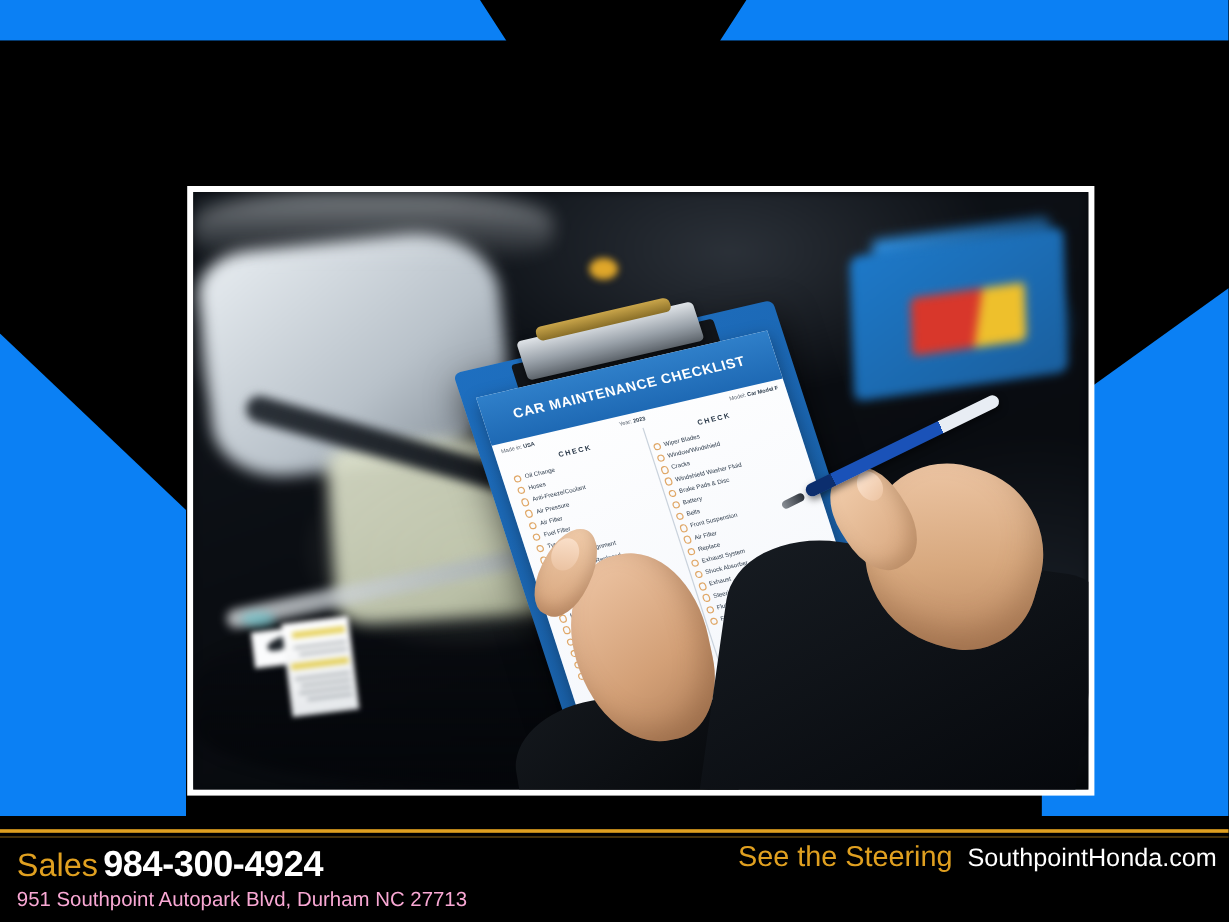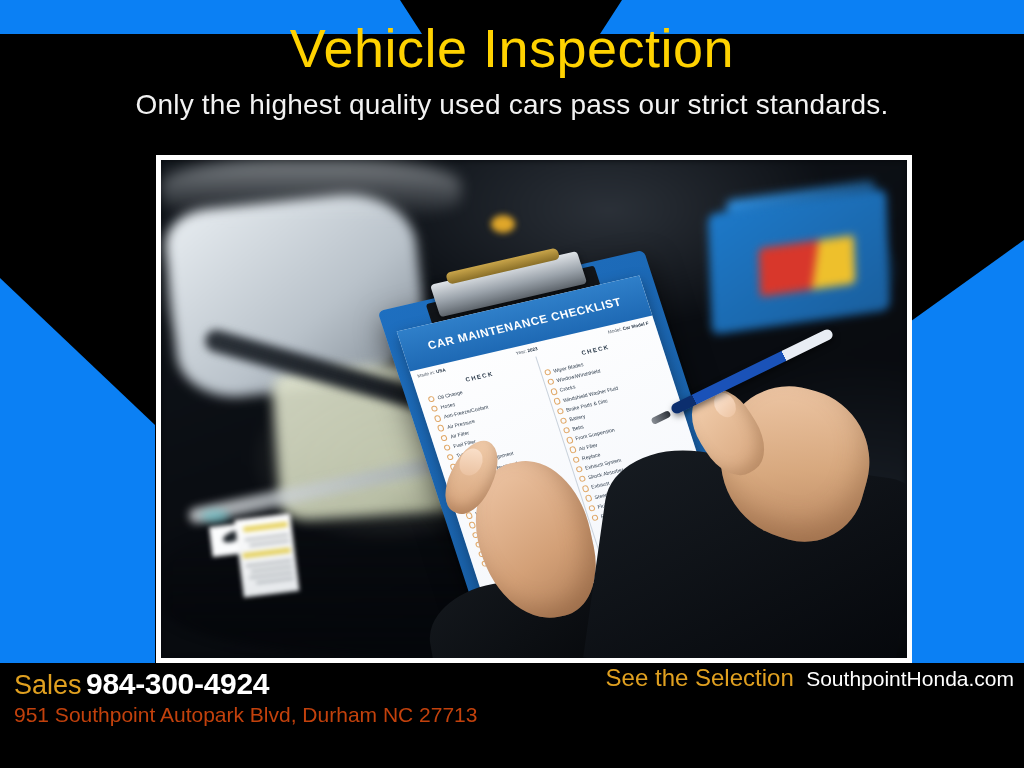--- a/index.html
+++ b/index.html
@@ -171,39 +171,35 @@
          box-shadow:0 3px 6px rgba(0,0,0,.5); }
   .pen-tip { position:absolute; right:236px; top:254px; width:20px; height:7px;
          background:linear-gradient(90deg,#8a8f96,#2b3038); border-radius:4px;
          transform:rotate(-26deg); z-index:9; }
 
   
   .rule { position:absolute; left:0; top:691px; width:1024px; height:3px;
           background:#E0A020; z-index:7; }
   .rule2 { position:absolute; left:0; top:697px; width:1024px; height:1px;
           background:#6a4c10; z-index:7; }
-  .footer { position:absolute; left:0; top:663px; width:1024px; height:68px;
+  .footer { position:absolute; left:0; top:700px; width:1024px; height:68px;
             background:#000; z-index:7; }
   .f-left { position:absolute; left:14px; top:4px; }
   .f-sales { font-size:27px; color:#E0A020; font-weight:400; }
   .f-phone { font-size:30px; color:#ffffff; font-weight:700; letter-spacing:-.3px; }
-  .f-addr { position:absolute; left:14px; top:40px; font-size:21px; color:#c2410c; }
+  .f-addr { position:absolute; left:14px; top:40px; font-size:17px; color:#f9a8d4; }
   .f-right { position:absolute; right:10px; top:1px; white-space:nowrap; }
   .f-see { font-size:24px; color:#E0A020; }
   .f-url { font-size:21px; color:#ffffff; margin-left:8px; }
 </style>
 </head>
 <body>
 
 <div id="ad">
 
-  <div class="hdr">
-    <div class="title">Vehicle Inspection</div>
-    <div class="subtitle">Only the highest quality used cars pass our strict standards.</div>
-  </div>
 
   <div class="deco deco-left"></div>
   <div class="deco deco-right"></div>
   <div class="deco-bar"></div>
   <div class="deco-bar-notch">
     <div class="notch notch-a"></div>
   </div>
 
   <div class="photo-wrap">
     <div class="photo">
@@ -441,18 +437,18 @@
 
   <div class="rule"></div>
   <div class="rule2"></div>
   <div class="footer">
     <div class="f-left">
       <span class="f-sales">Sales</span>
       <span class="f-phone">984-300-4924</span>
     </div>
     <div class="f-addr">951 Southpoint Autopark Blvd, Durham NC 27713</div>
     <div class="f-right">
-      <span class="f-see">See the Selection</span>
+      <span class="f-see">See the Steering</span>
       <span class="f-url">SouthpointHonda.com</span>
     </div>
   </div>
 
 </div>
 
 </body></html>

